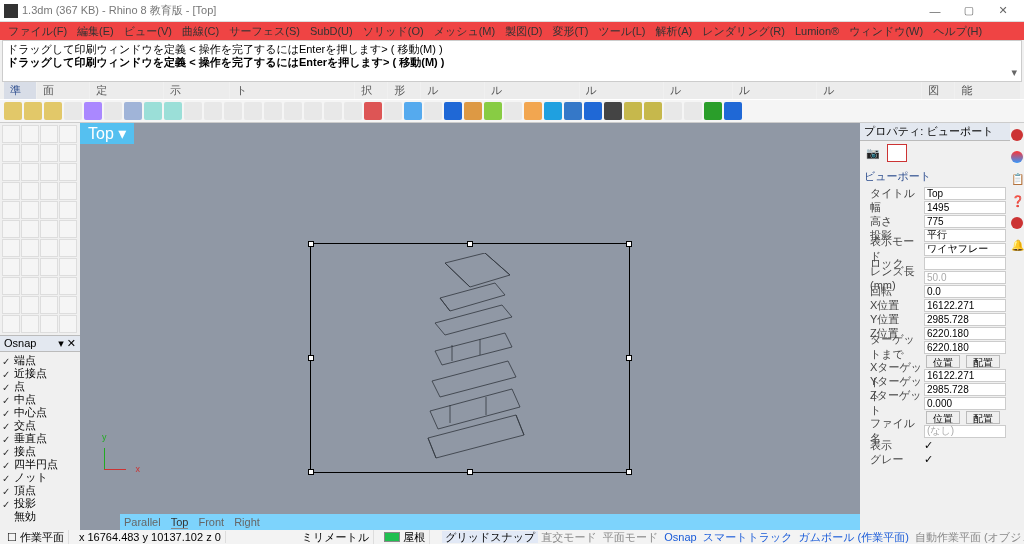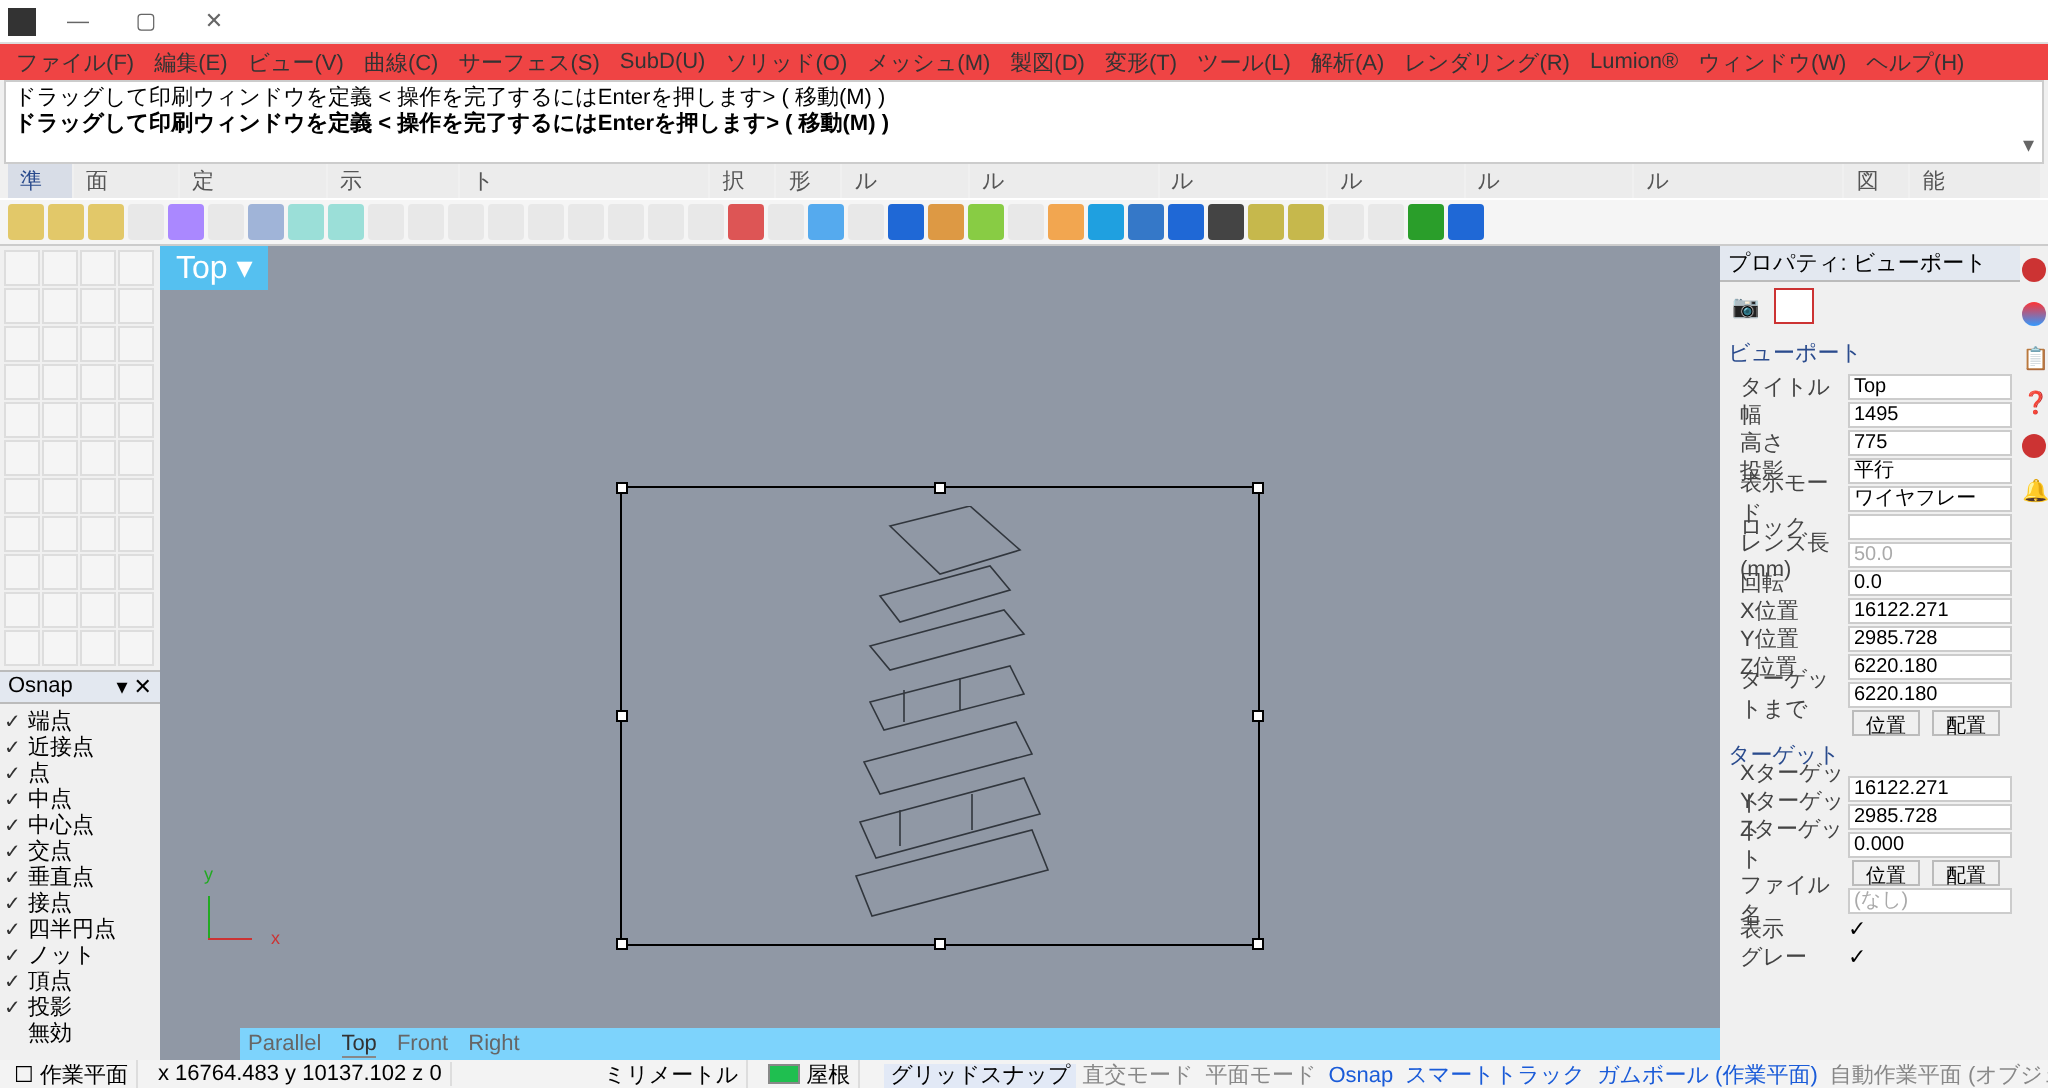--- a/index.html
+++ b/index.html
@@ -75,20 +75,21 @@
 .statusbar .em { background: #e2e9f6; padding: 0 3px; }
 
 svg.sketch { position: absolute; left: 310px; top: 130px; width: 160px; height: 210px; }
 svg.sketch path { fill: none; stroke: #31363d; stroke-width: 0.8; }
 </style>
 </head>
 <body>
 
 <div class="titlebar">
   <span class="icon"></span>
+  <span class="title">1.3dm (367 KB) - Rhino 8 教育版 - [Top]</span>
   <div class="winbtns">
     <span>—</span>
     <span>▢</span>
     <span>✕</span>
   </div>
 </div>
 
 <div class="menubar" id="menubar">
     <span>ファイル(F)</span>
     <span>編集(E)</span>
@@ -370,21 +371,20 @@
           <span class="val">6220.180</span>
         </div>
       <div class="row">
           <span class="lbl">ターゲットまで</span>
           <span class="val">6220.180</span>
         </div>
       <div class="row btns">
           <span class="btn">位置</span>
           <span class="btn">配置</span>
         </div>
-      <div class="sec">ターゲット</div>
       <div class="row">
           <span class="lbl">Xターゲット</span>
           <span class="val">16122.271</span>
         </div>
       <div class="row">
           <span class="lbl">Yターゲット</span>
           <span class="val">2985.728</span>
         </div>
       <div class="row">
           <span class="lbl">Zターゲット</span>

